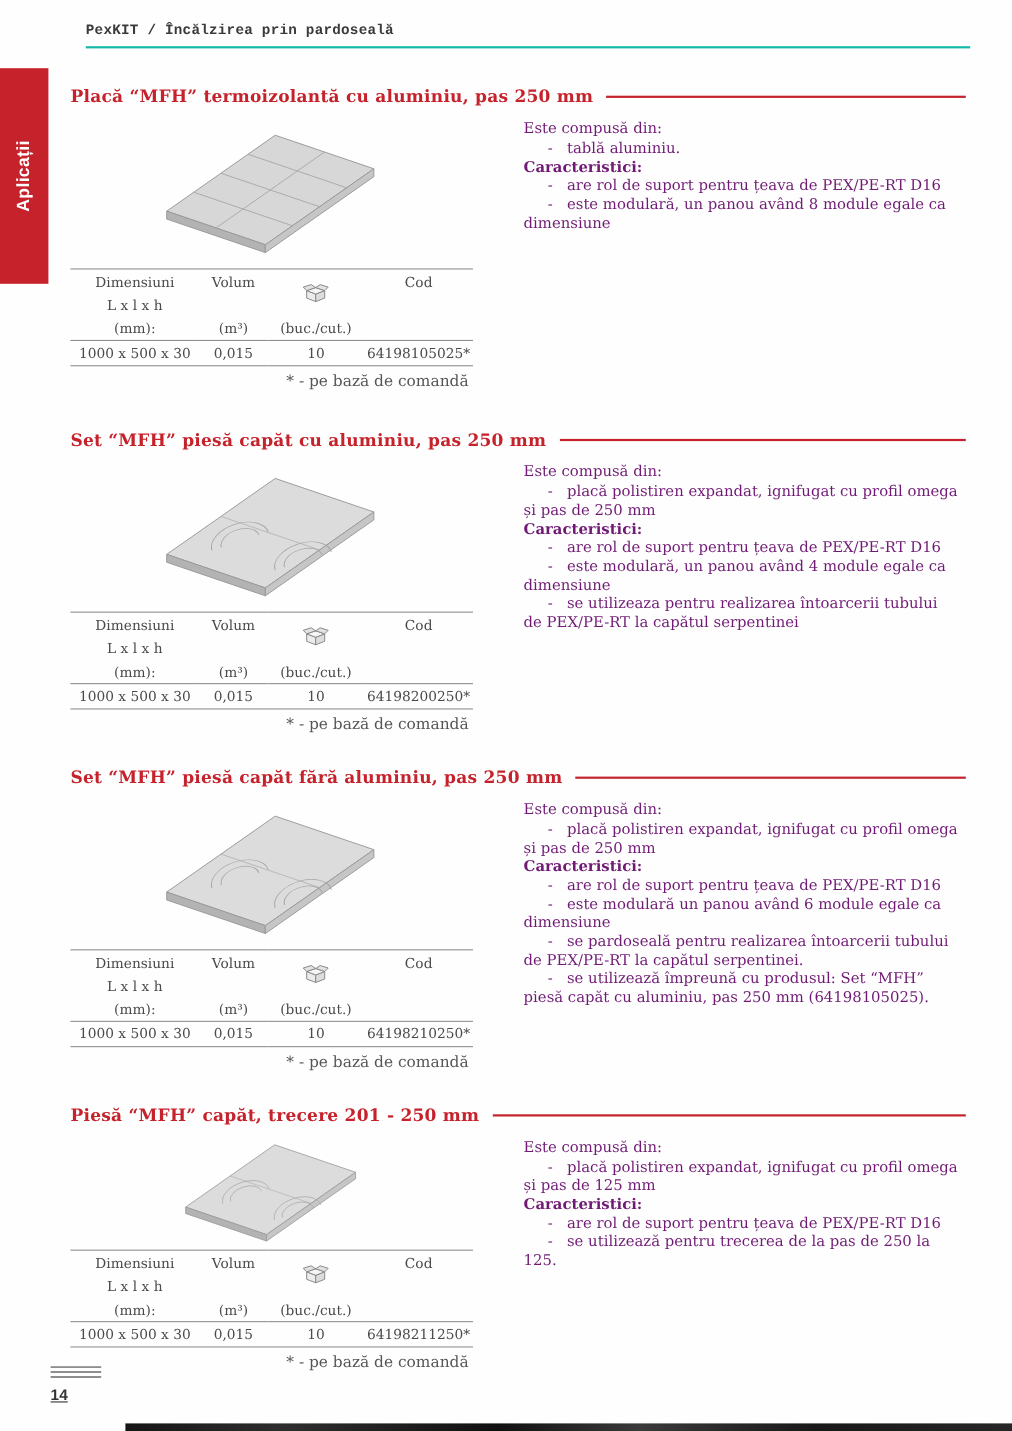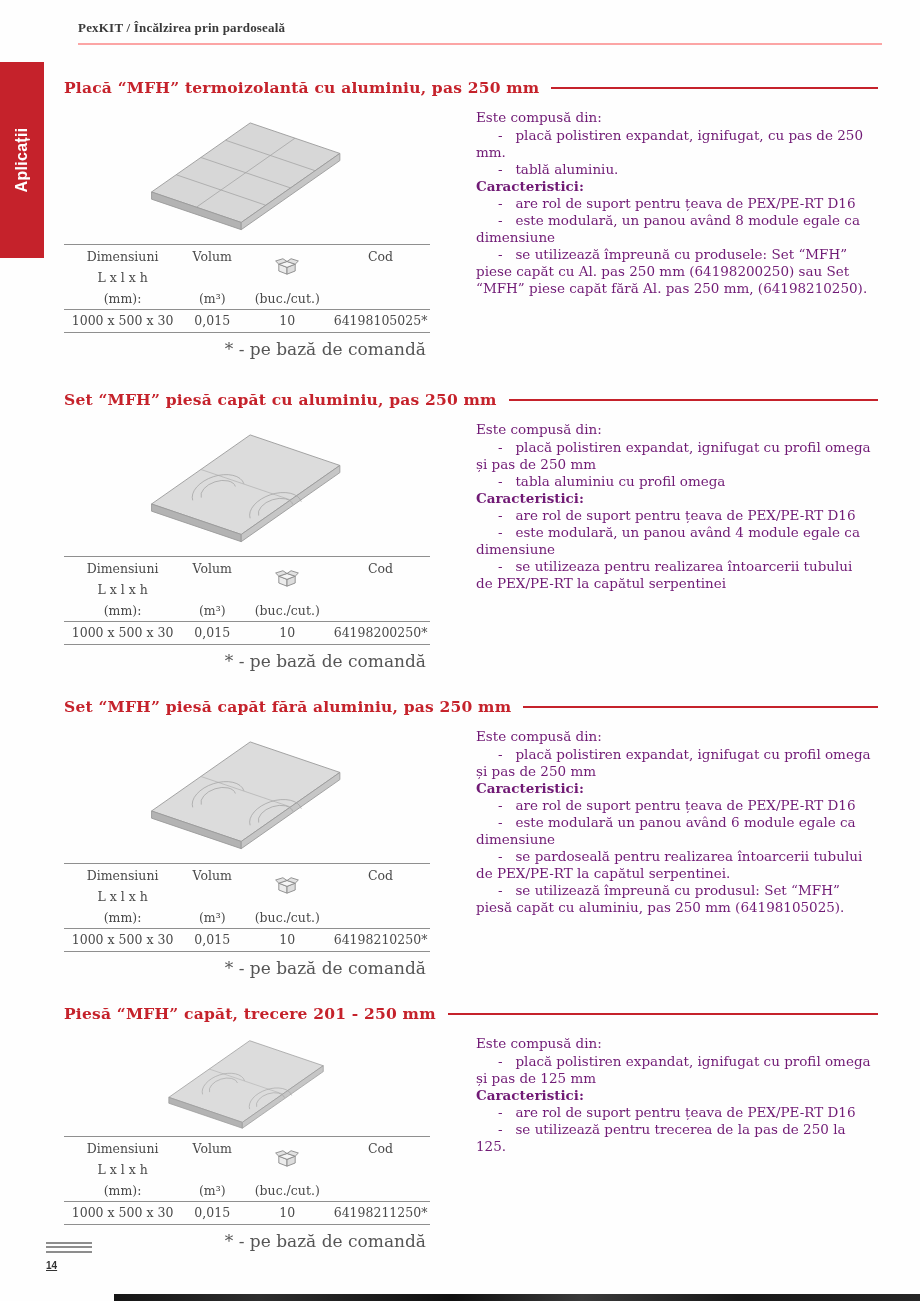--- a/index.html
+++ b/index.html
@@ -1,19 +1,19 @@
 <!DOCTYPE html>
 <html style="--accent: #c5222b;"><head>
 <meta charset="utf-8">
 <style>
   html,body{margin:0;padding:0;}
   body{background:#d8d8d8;font-family:"DejaVu Serif",serif;}
   .page{position:relative;width:920px;height:1301px;background:#fefefe;margin:0 auto;overflow:hidden;color:#3c3c3c;}
-  .top-header{position:absolute;left:78px;top:20px;width:804px;padding-bottom:7px;border-bottom:2px solid #fca5a5;
-    font-family:Liberation Serif, serif;font-weight:700;font-size:13px;color:#3a3a3a;letter-spacing:.2px;}
+  .top-header{position:absolute;left:78px;top:20px;width:804px;padding-bottom:7px;border-bottom:2px solid #14b8a6;
+    font-family:Liberation Mono, monospace;font-weight:700;font-size:13px;color:#3a3a3a;letter-spacing:.2px;}
   .sidebar-tab{position:absolute;left:0;top:62px;width:44px;height:196px;background:var(--accent,#c5222b);
     display:flex;align-items:center;justify-content:center;}
   .sidebar-tab span{transform:rotate(-90deg);white-space:nowrap;color:#fff;font-family:"Liberation Sans",sans-serif;
     font-weight:700;font-size:16px;letter-spacing:.3px;}
   .content{position:absolute;left:64px;top:78px;width:818px;}
   .content .product-section:nth-of-type(1){height:312px;}
   .content .product-section:nth-of-type(2){height:307px;}
   .content .product-section:nth-of-type(3){height:307px;}
   .section-title{display:flex;align-items:center;margin-bottom:10px;}
   .title-text{color:var(--accent,#c5222b);font-weight:700;font-size:15.5px;white-space:nowrap;letter-spacing:.2px;}
@@ -22,27 +22,27 @@
   .left-col{width:366px;flex:none;}
   .right-col{flex:1;margin-left:46px;padding-right:10px;font-size:13.5px;line-height:1.26;color:#701a75;padding-top:2px;}
   .image-wrap{height:134px;display:flex;align-items:center;justify-content:center;margin-bottom:3px;}
   .type-curves-small .image-wrap{height:100px;}
   .type-curves-small .image-wrap svg{width:185px;height:114px;}
   .spec-table{width:100%;border-collapse:collapse;font-size:12.5px;color:#4a4a4a;}
   .spec-table td{text-align:center;padding:3px 2px;line-height:1.2;vertical-align:middle;}
   tr.hdr-top td{border-top:1px solid #8f8f8f;padding-top:4px;}
   tr.hdr-bottom td{border-bottom:1px solid #8f8f8f;padding-bottom:3px;}
   tr.data-row td{border-bottom:1px solid #8f8f8f;padding:3px 2px 4px;}
-  .footnote{text-align:right;font-size:17px;color:#555;margin-top:6px;padding-right:4px;}
+  .footnote{text-align:right;font-size:14px;color:#555;margin-top:6px;padding-right:4px;}
   .intro{margin:0 0 1px 0;}
   .line{text-indent:22px;white-space:pre-wrap;}
   .char-label{font-weight:700;}
   .page-footer{position:absolute;left:46px;top:1242px;font-family:"Liberation Sans",sans-serif;}
   .footer-logo{width:46px;height:13px;background:repeating-linear-gradient(180deg,#8d8d8d 0 2px,transparent 2px 4.5px);margin-bottom:5px;}
-  .page-number{font-weight:700;font-size:10px;color:#333;text-decoration:underline;}
+  .page-number{font-weight:700;font-size:14px;color:#333;text-decoration:underline;}
   .bottom-bar{position:absolute;left:114px;right:0;bottom:0;height:7px;
     background:linear-gradient(90deg,#151515 0%,#2e2e2e 18%,#101010 42%,#3a3a3a 58%,#181818 78%,#262626 100%);}
 </style>
 </head>
 <body>
 
 <div class="page">
 
   <header class="top-header">
     <span>PexKIT / Încălzirea prin pardoseală</span>
@@ -119,28 +119,26 @@
             </tr>
           </tbody>
         </table>
 
         <div class="footnote">* - pe bază de comandă</div>
       </div>
 
       <div class="right-col">
         <div class="intro">Este compusă din:</div>
         <div>
-              <div class="line">-   placă polistiren expandat, ignifugat, cu pas de 250 mm.</div>
               <div class="line">-   tablă aluminiu.</div>
             </div>
         <div class="char-label">Caracteristici:</div>
         <div>
               <div class="line">-   are rol de suport pentru țeava de PEX/PE-RT D16</div>
               <div class="line">-   este modulară, un panou având 8 module egale ca dimensiune</div>
-              <div class="line">-   se utilizează împreună cu produsele: Set “MFH” piese capăt cu Al. pas 250 mm (64198200250) sau Set “MFH” piese capăt fără Al. pas 250 mm, (64198210250).</div>
             </div>
       </div>
 
     </div>
   </section>
 
   <section class="product-section type-curves">
     <div class="section-title">
       <span class="title-text">Set “MFH” piesă capăt cu aluminiu, pas 250 mm</span>
       <span class="title-rule"></span>
@@ -212,21 +210,20 @@
           </tbody>
         </table>
 
         <div class="footnote">* - pe bază de comandă</div>
       </div>
 
       <div class="right-col">
         <div class="intro">Este compusă din:</div>
         <div>
               <div class="line">-   placă polistiren expandat, ignifugat cu profil omega și pas de 250 mm</div>
-              <div class="line">-   tabla aluminiu cu profil omega</div>
             </div>
         <div class="char-label">Caracteristici:</div>
         <div>
               <div class="line">-   are rol de suport pentru țeava de PEX/PE-RT D16</div>
               <div class="line">-   este modulară, un panou având 4 module egale ca dimensiune</div>
               <div class="line">-   se utilizeaza pentru realizarea întoarcerii tubului de PEX/PE-RT la capătul serpentinei</div>
             </div>
       </div>
 
     </div>

